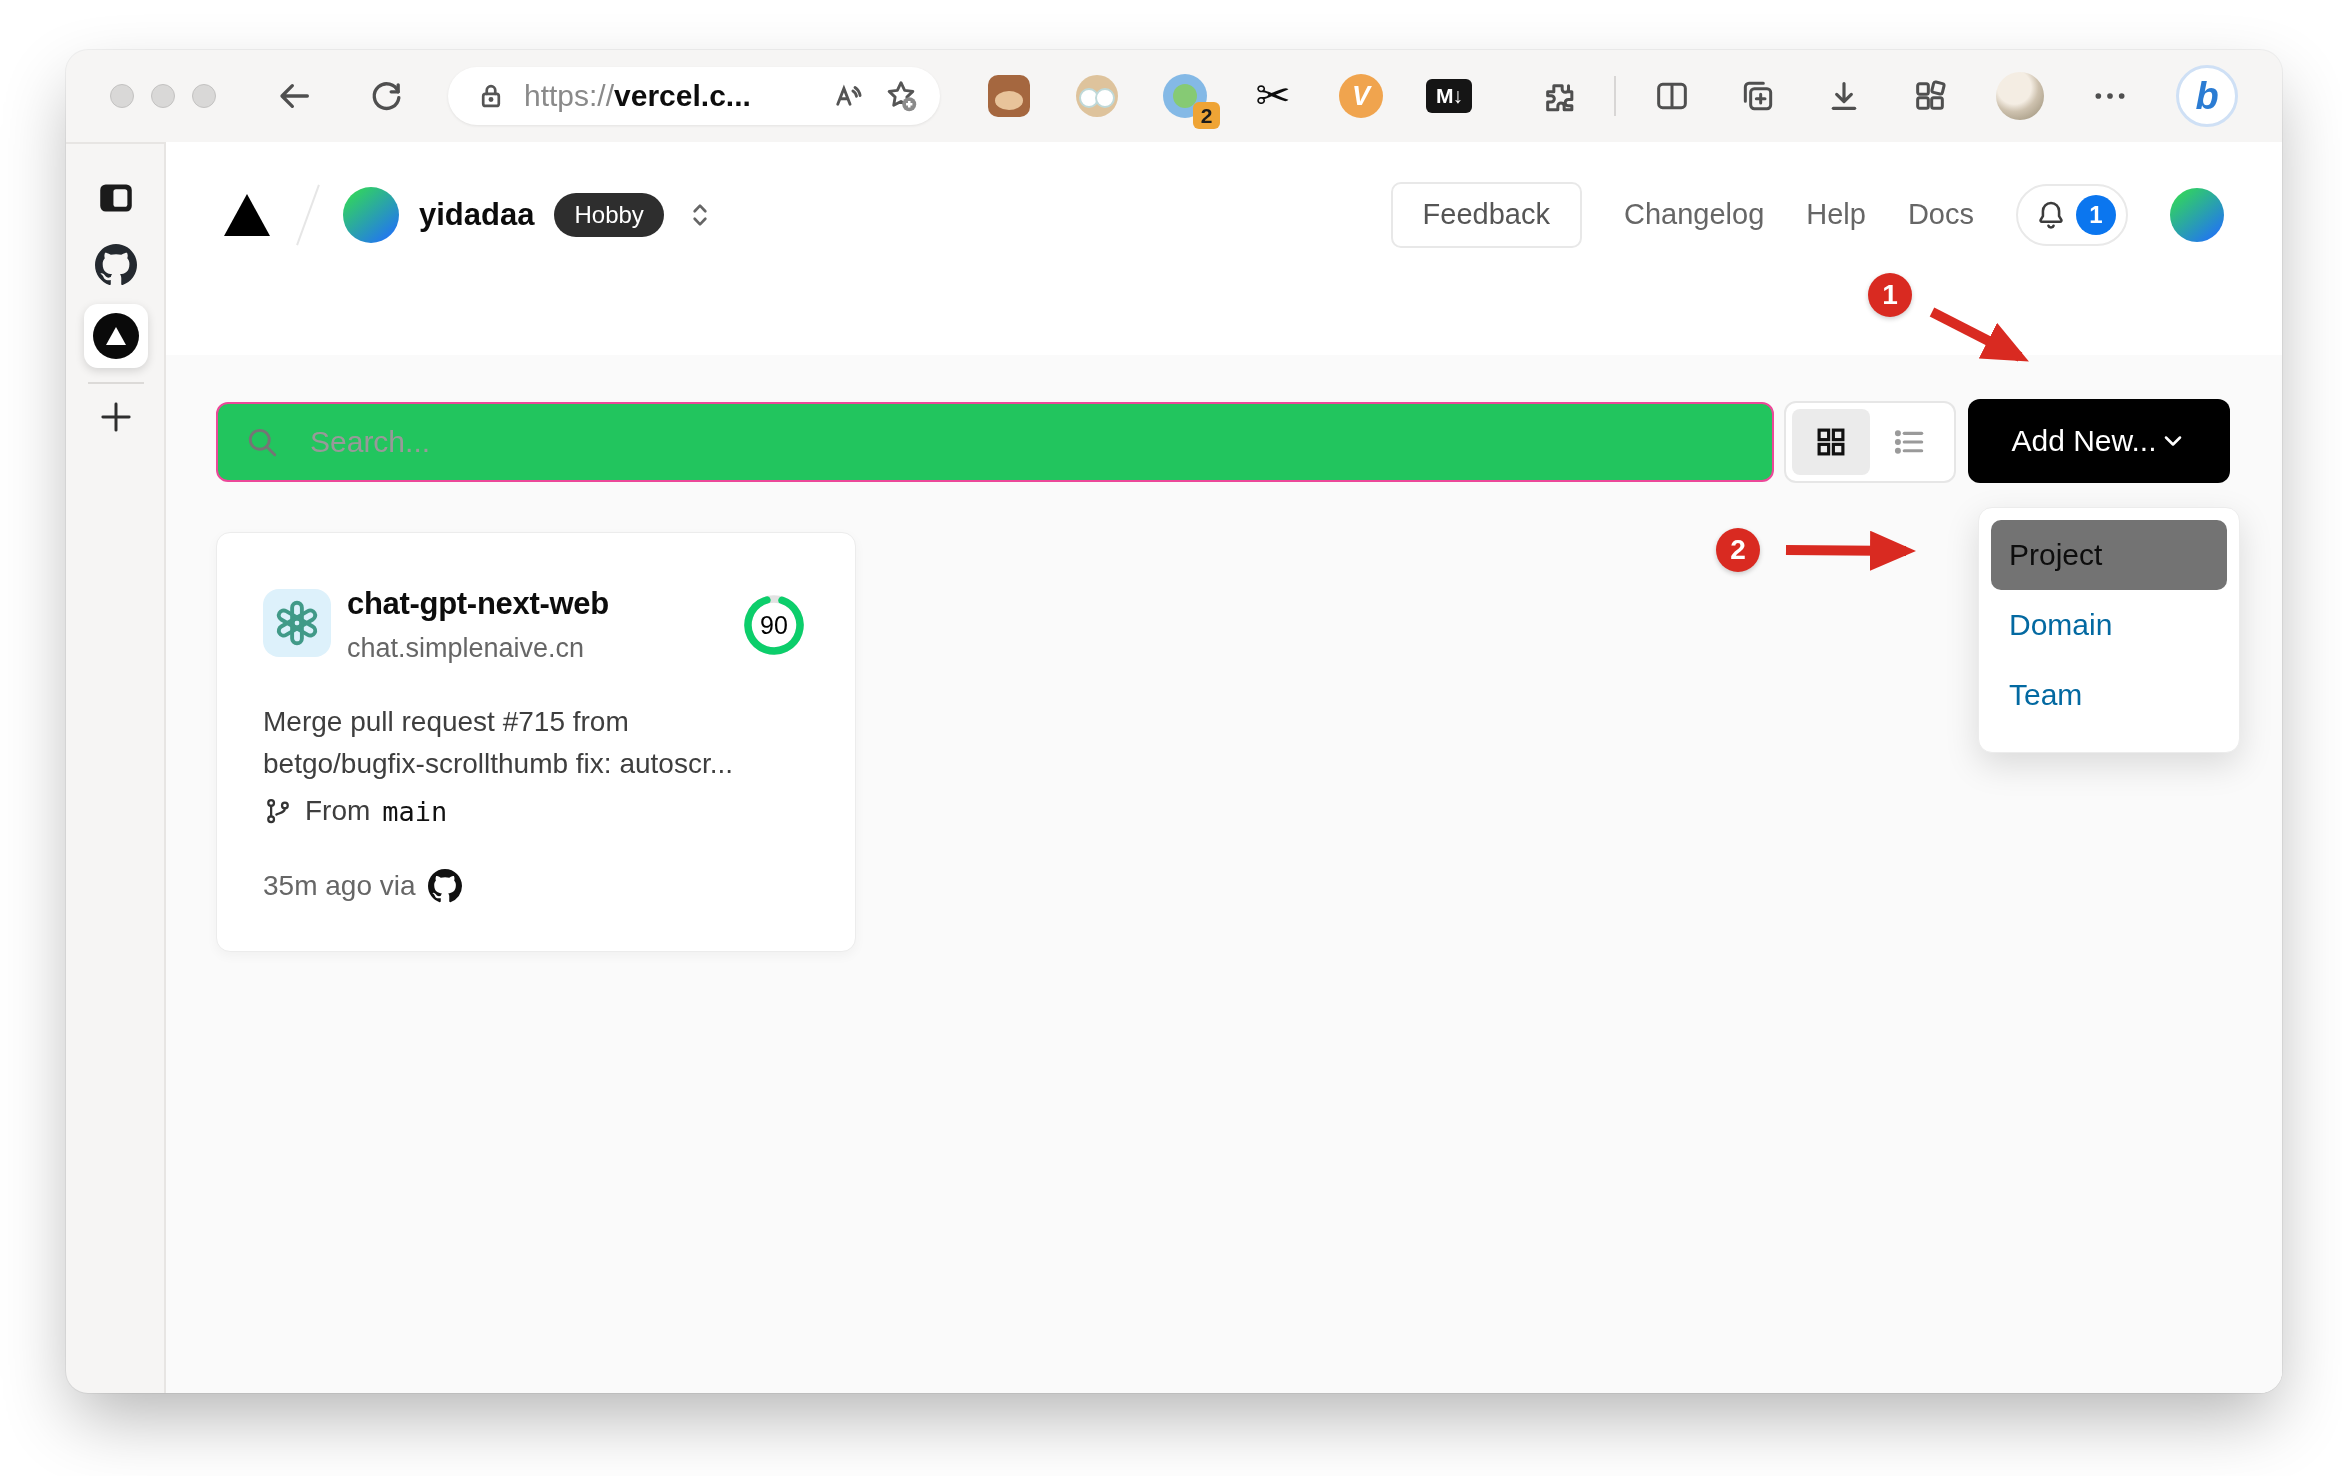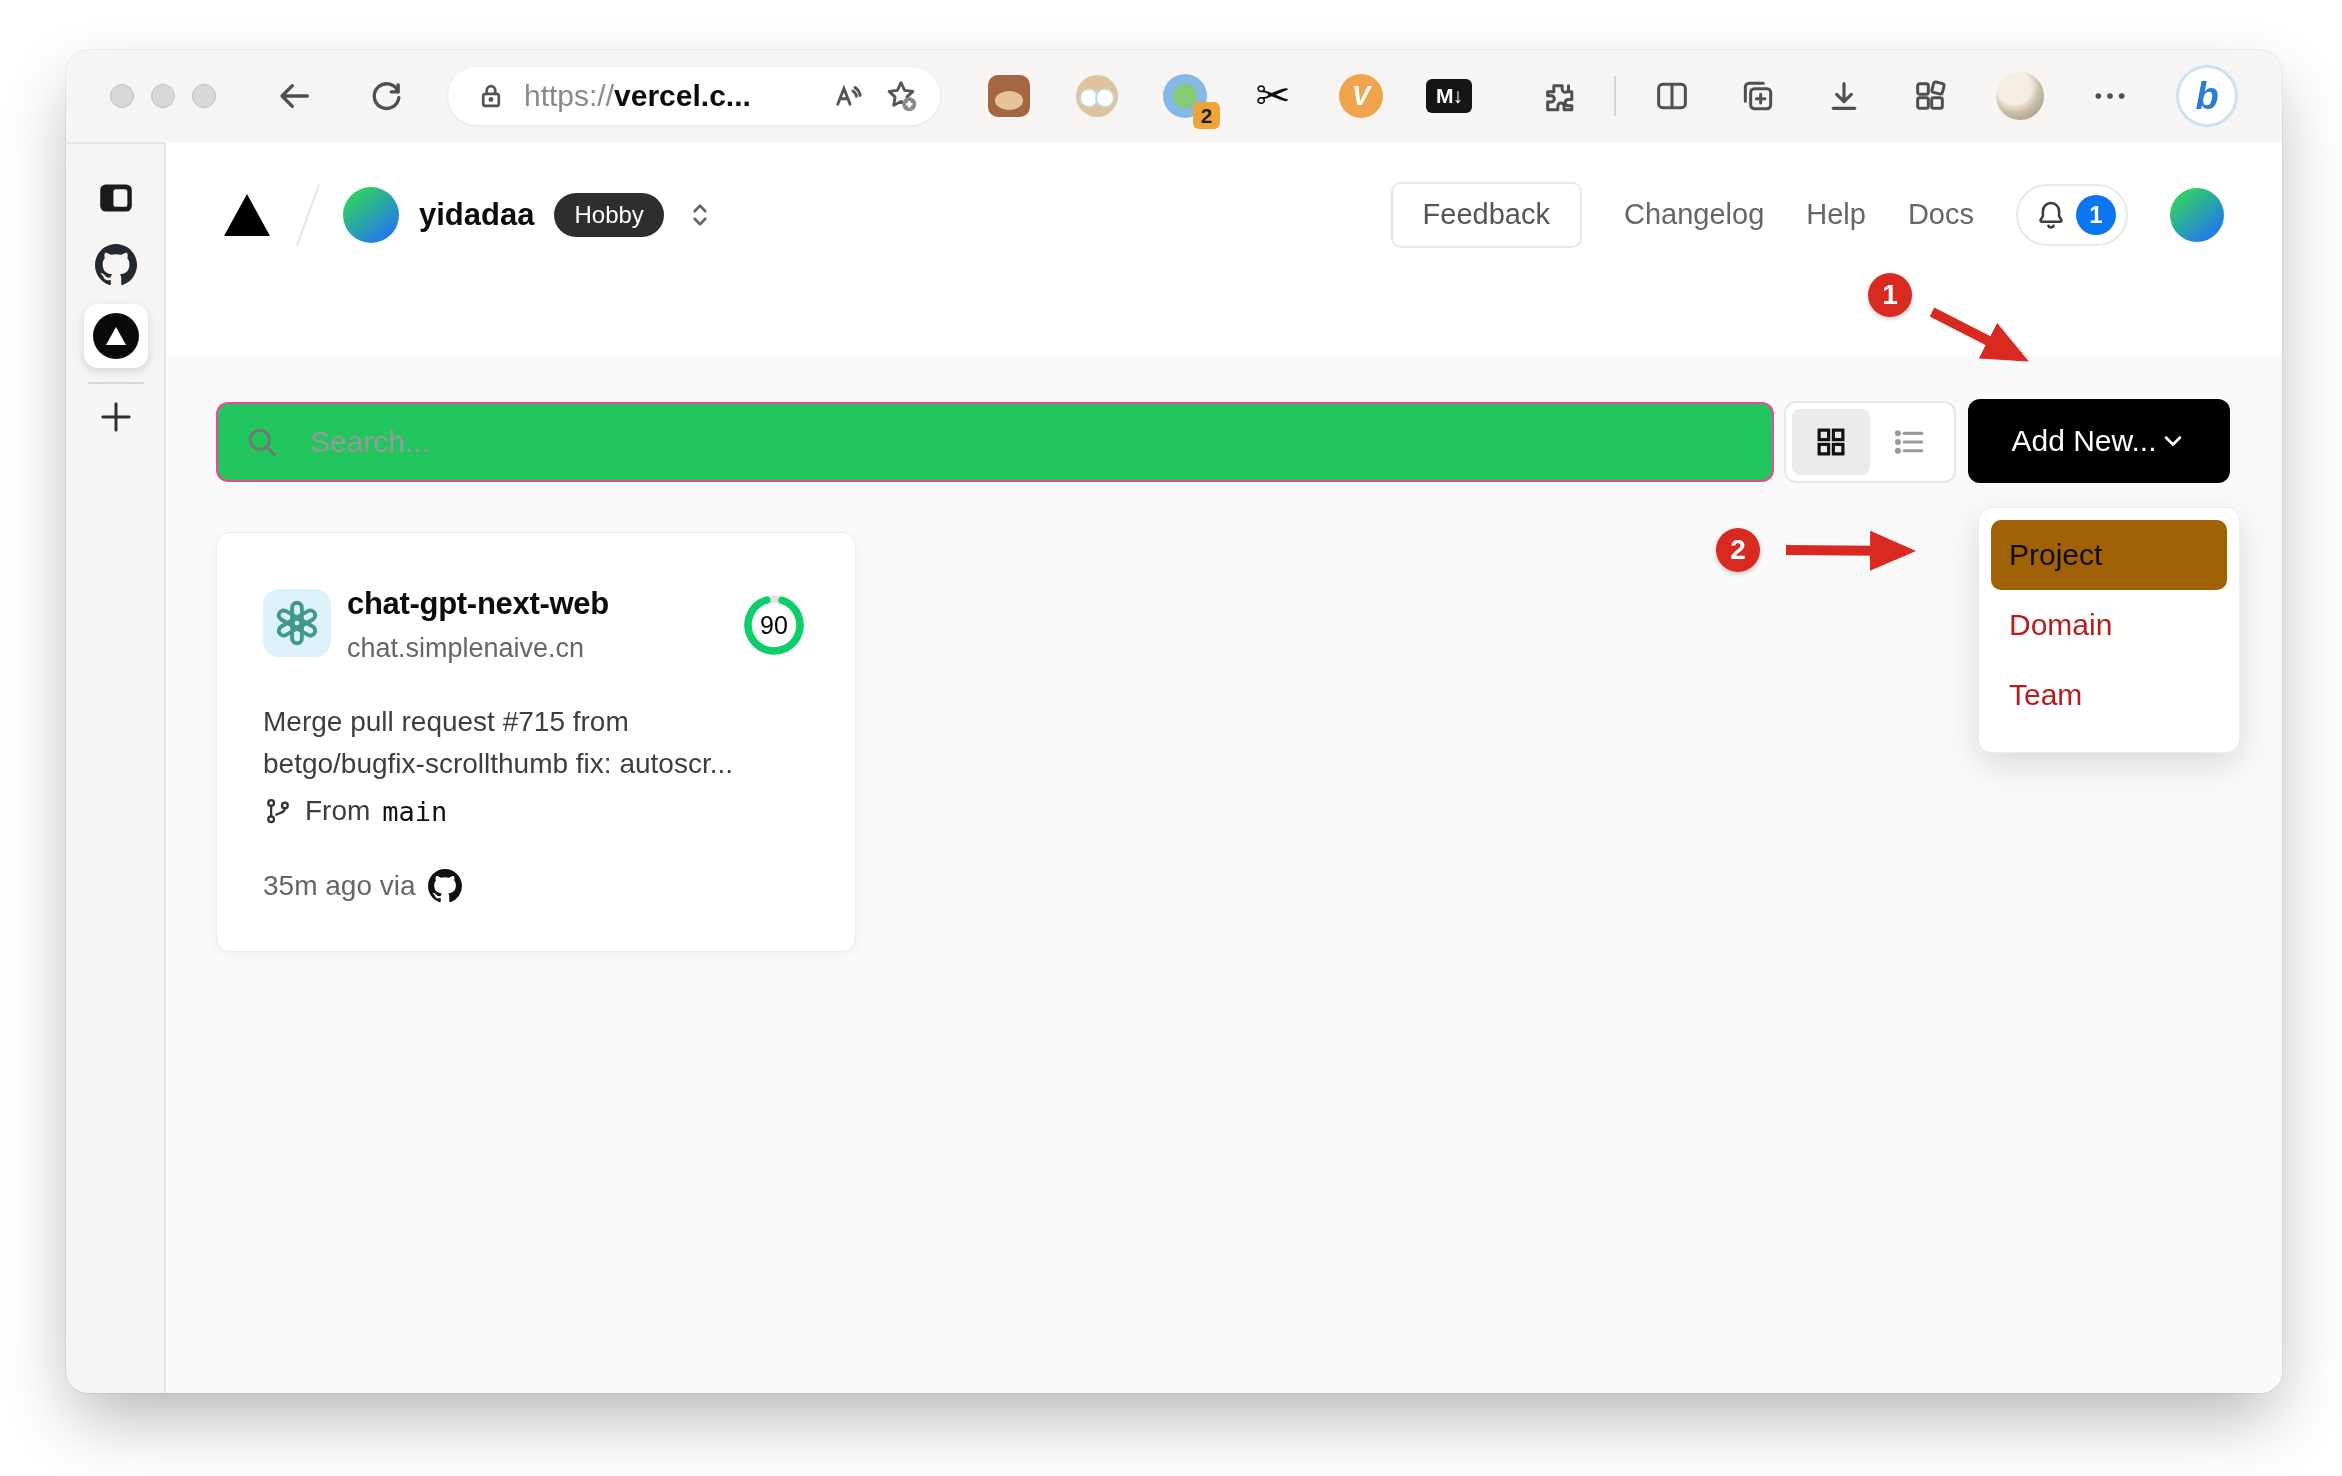--- a/index.html
+++ b/index.html
@@ -89,22 +89,22 @@
   .view-toggle { position:absolute; left:1618px; top:46px; width:172px; height:82px; background:#fff;
                  border:2px solid #e6e6e6; border-radius:12px; display:flex; padding:6px; }
   .vt-cell { flex:1; display:flex; align-items:center; justify-content:center; border-radius:8px; color:#9a9a9a; }
   .vt-cell.active { background:#ebebeb; color:#111; }
   .add-new { position:absolute; left:1802px; top:44px; width:262px; height:84px; background:#000; border-radius:12px;
              color:#fff; display:flex; align-items:center; justify-content:center; gap:2px; font-size:30px; font-weight:500; }
 
   
   .dropdown { position:absolute; left:1812px; top:152px; width:262px; height:246px; background:#fff; border-radius:14px;
               border:1px solid #ececec; box-shadow:0 12px 34px rgba(0,0,0,.13); padding:12px; z-index:5; }
-  .dd-item { height:70px; display:flex; align-items:center; padding-left:18px; font-size:30px; color:#b91c1c; border-radius:10px; }
-  .dd-item.active { background:#a16207; color:#0d0d0d; }
+  .dd-item { height:70px; display:flex; align-items:center; padding-left:18px; font-size:30px; color:#0369a1; border-radius:10px; }
+  .dd-item.active { background:#737373; color:#0d0d0d; }
 
   
   .card { position:absolute; left:50px; top:177px; width:640px; height:420px; background:#fff; border-radius:14px;
           border:1px solid #ececec; box-shadow:0 4px 12px rgba(0,0,0,.04); }
   .pc-tile { position:absolute; left:46px; top:56px; width:68px; height:68px; border-radius:16px; background:#ddf1fb;
              display:flex; align-items:center; justify-content:center; }
   .pc-name { position:absolute; left:130px; top:53px; font-size:31px; font-weight:700; color:#0d0d0d; letter-spacing:-0.3px; white-space:nowrap; }
   .pc-domain { position:absolute; left:130px; top:100px; font-size:27px; color:#666; }
   .pc-score { position:absolute; left:525px; top:60px; width:64px; height:64px; }
   .pc-score .num { position:absolute; inset:0; display:flex; align-items:center; justify-content:center; font-size:25px; color:#000; }

